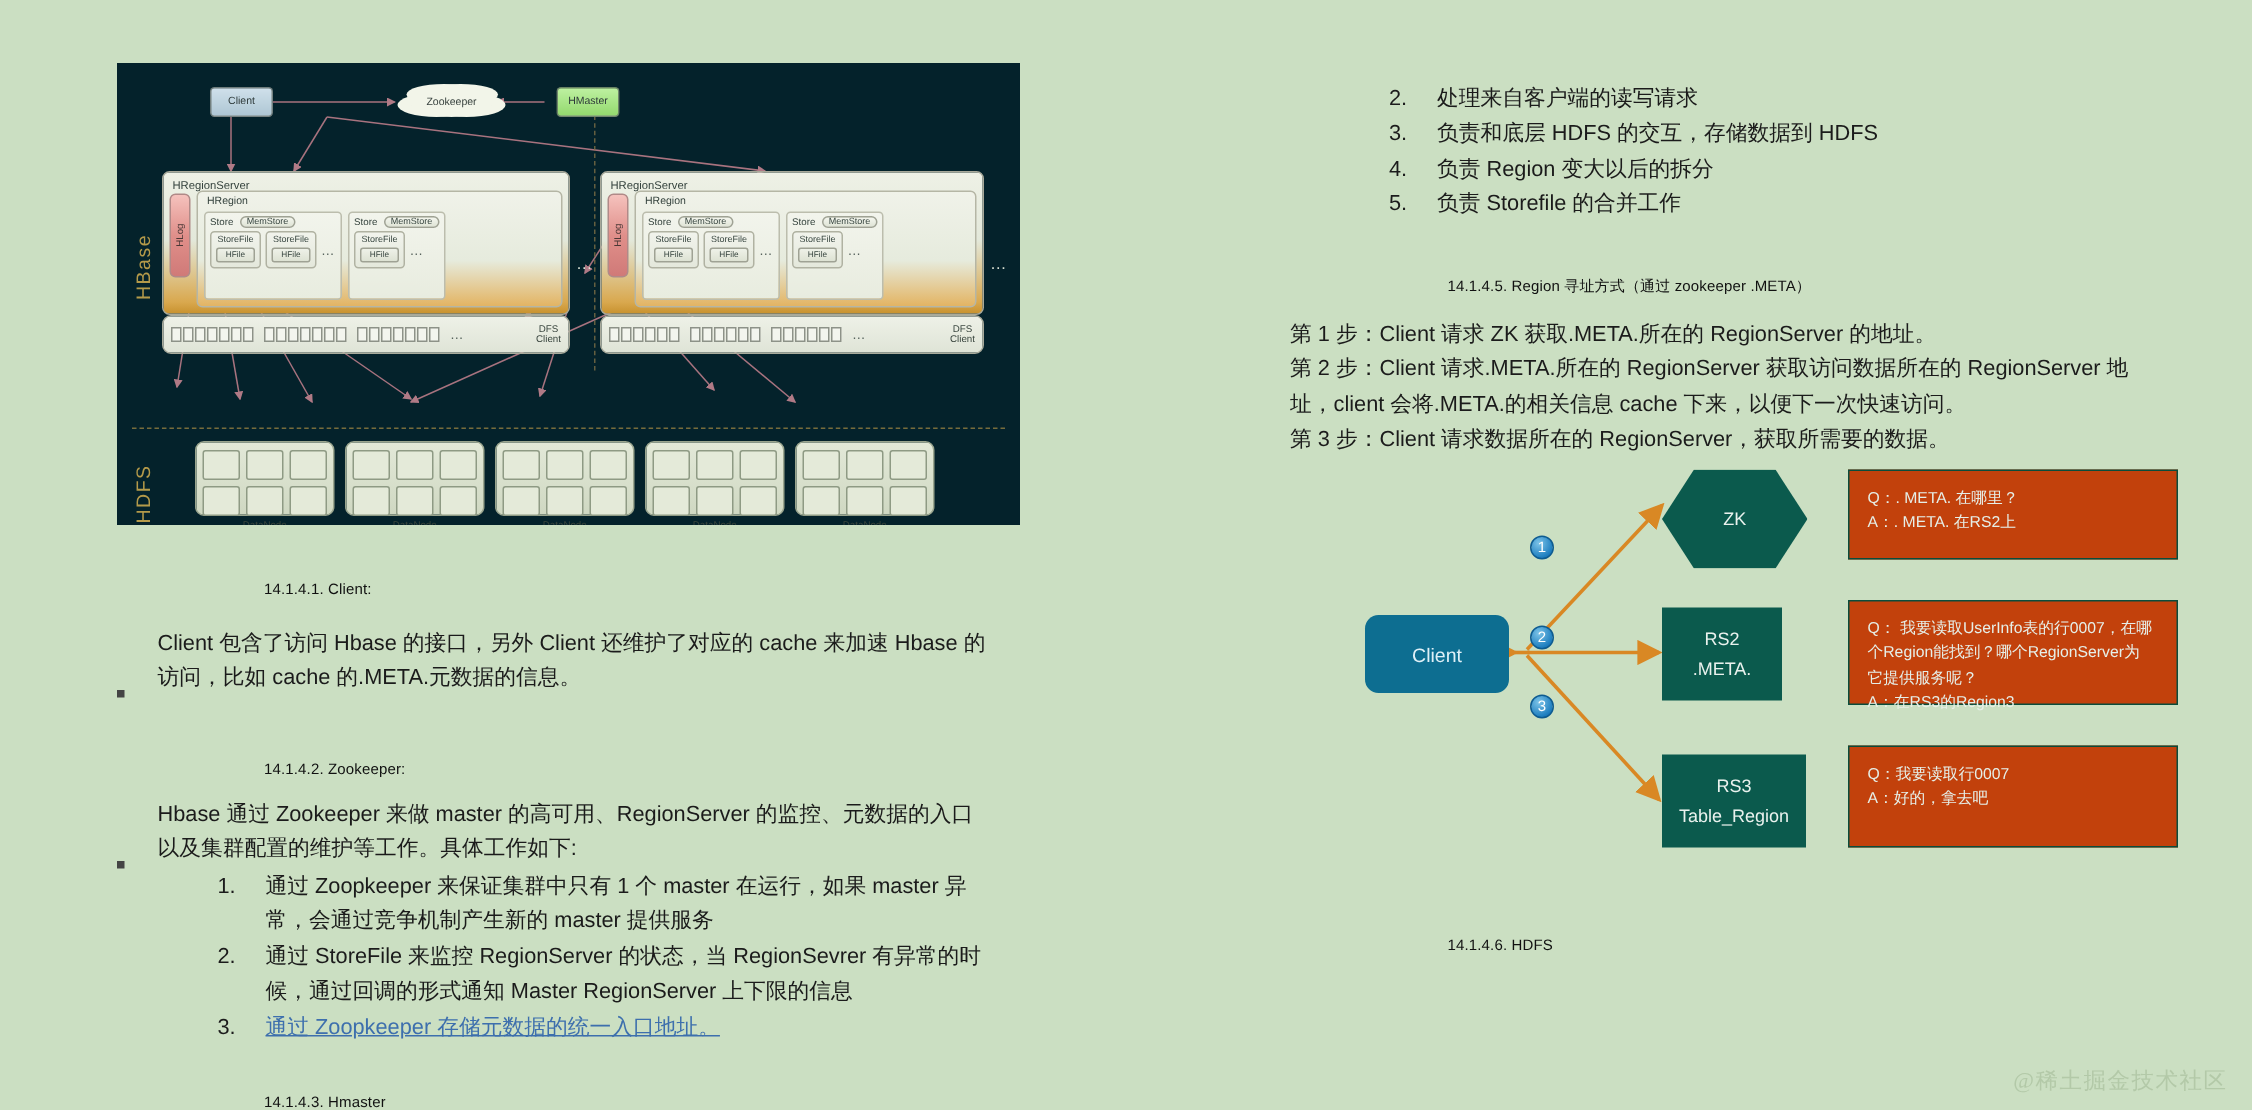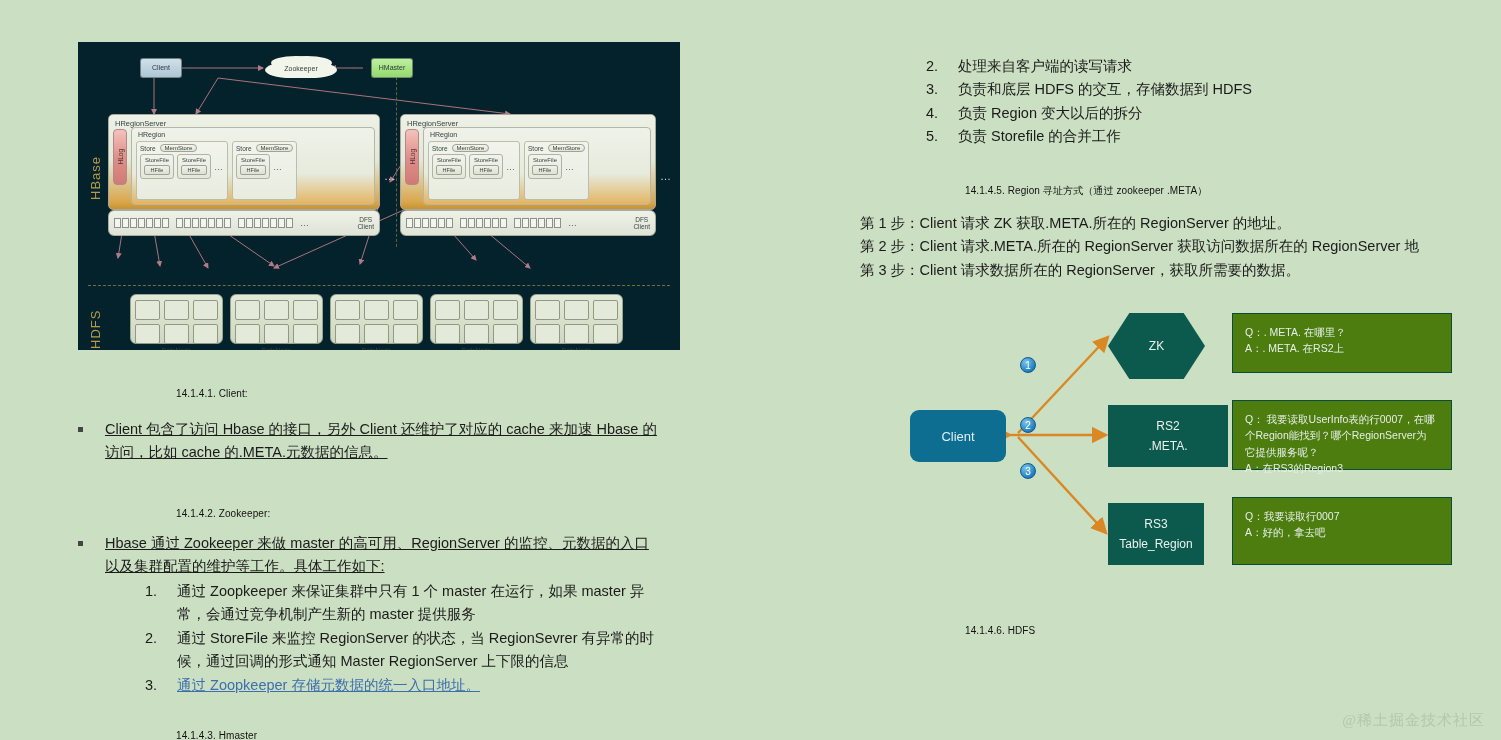--- a/index.html
+++ b/index.html
@@ -139,21 +139,21 @@
   .vdiv { position:absolute; border-left:1px dashed #7d6f46; opacity:.8; }
 
   svg.arrows { position:absolute; inset:0; width:100%; height:100%; pointer-events:none; }
 
   
   .h-sub {
     font-weight:normal; font-size:10px; color:#111;
     letter-spacing:.1px;
   }
   .body-txt { font-size:14.5px; line-height:1.62; color:#1b1b1b; }
-  .bullet-row { display:flex; align-items:flex-start; gap:0;text-decoration:underline; }
+  .bullet-row { display:flex; align-items:flex-end; gap:0; }
   .sq-bullet {
     width:5px; height:5px; background:#444; flex:0 0 5px;
     margin-top:9px;
   }
   ol.num { margin:0; padding:0; list-style:none; }
   ol.num li { display:flex; gap:0; font-size:14.5px; line-height:1.62; }
   .num-idx { flex:0 0 32px; }
   .link-blue { color:#3d6fad; text-decoration:underline; }
 
   
@@ -170,21 +170,21 @@
     display:flex; align-items:center; justify-content:center;
     color:#eaf2ee; font-size:12px;
     clip-path: polygon(22% 0%, 78% 0%, 100% 50%, 78% 100%, 22% 100%, 0% 50%);
   }
   .grn-box {
     background:#0b5a4d;
     display:flex; flex-direction:column; align-items:center; justify-content:center;
     color:#eaf2ee; font-size:12px; line-height:1.7;
   }
   .qa-box {
-    background:#4d7c0f;
+    background:#c2410c;
     color:#e6efe8; font-size:10.5px; line-height:1.55;
     padding:10px 12px;
     border:1px solid #0a4c3b;
   }
   .step-badge {
     position:absolute;
     width:16px; height:16px; border-radius:50%;
     background:radial-gradient(circle at 35% 30%, #7dc4e8, #1f7fc0 70%, #145c93);
     color:#fff; font-size:10px;
     display:flex; align-items:center; justify-content:center;
@@ -509,20 +509,21 @@
         <span class="num-idx">5.</span>
         <span>负责 Storefile 的合并工作</span>
       </li>
     </ol>
 
     <div class="h-sub" style="position:absolute; left:215px; top:184px;">14.1.4.5.  Region 寻址方式（通过 zookeeper .META）</div>
 
     <div class="body-txt" style="position:absolute; left:110px; top:212px; width:610px;">
       <div>第 1 步：Client 请求 ZK 获取.META.所在的 RegionServer 的地址。</div>
       <div>第 2 步：Client 请求.META.所在的 RegionServer 获取访问数据所在的 RegionServer 地</div>
+      <div>址，client 会将.META.的相关信息 cache 下来，以便下一次快速访问。</div>
       <div>第 3 步：Client 请求数据所在的 RegionServer，获取所需要的数据。</div>
     </div>
 
     <div style="position:absolute; left:100px; top:305px; width:640px; height:280px;">
 
       <svg class="rarrows" viewBox="0 0 640 280" preserveAspectRatio="none">
         <defs>
           <marker id="oa" markerWidth="7" markerHeight="7" refX="6" refY="3.5" orient="auto">
             <path d="M0,0 L7,3.5 L0,7 Z" fill="#d98824"></path>
           </marker>
@@ -535,21 +536,21 @@
           <line x1="168" y1="130" x2="256" y2="130" marker-end="url(#oa)"></line>
           <line x1="168" y1="132" x2="256" y2="228" marker-end="url(#oa)"></line>
           <line x1="170" y1="130" x2="160" y2="130" marker-end="url(#oa2)"></line>
         </g>
       </svg>
 
       <div class="rfig rf-client" style="left:60px; top:105px; width:96px; height:52px;">Client</div>
 
       <div class="rfig hex" style="left:258px; top:8px; width:97px; height:66px;">ZK</div>
 
-      <div class="rfig grn-box" style="left:258px; top:100px; width:120px; height:62px;">
+      <div class="rfig grn-box" style="left:258px; top:100px; width:80px; height:62px;">
         <div>RS2</div>
         <div>.META.</div>
       </div>
 
       <div class="rfig grn-box" style="left:258px; top:198px; width:96px; height:62px;">
         <div>RS3</div>
         <div>Table_Region</div>
       </div>
 
       <div class="step-badge" style="left:170px; top:52px;">1</div>

